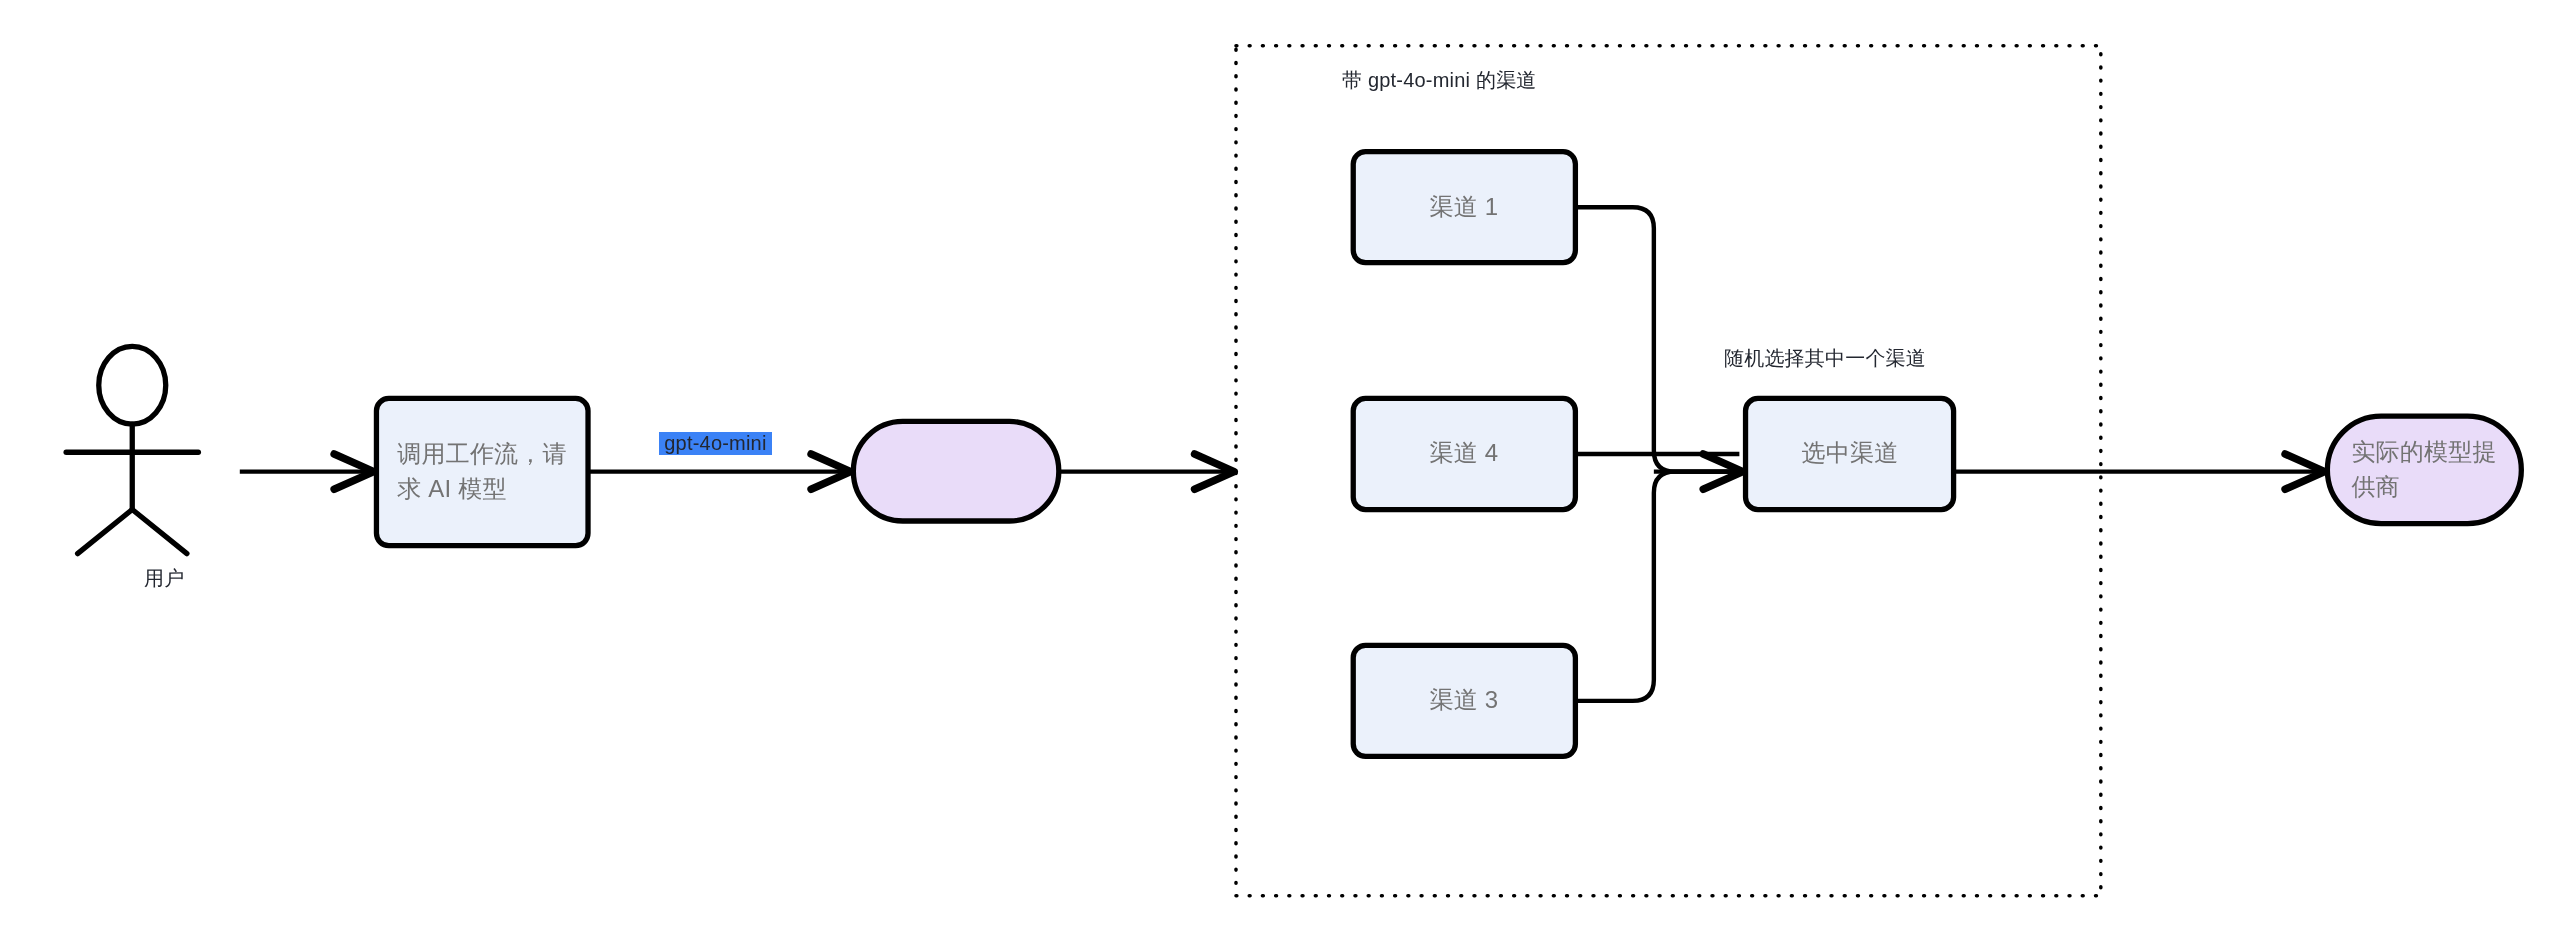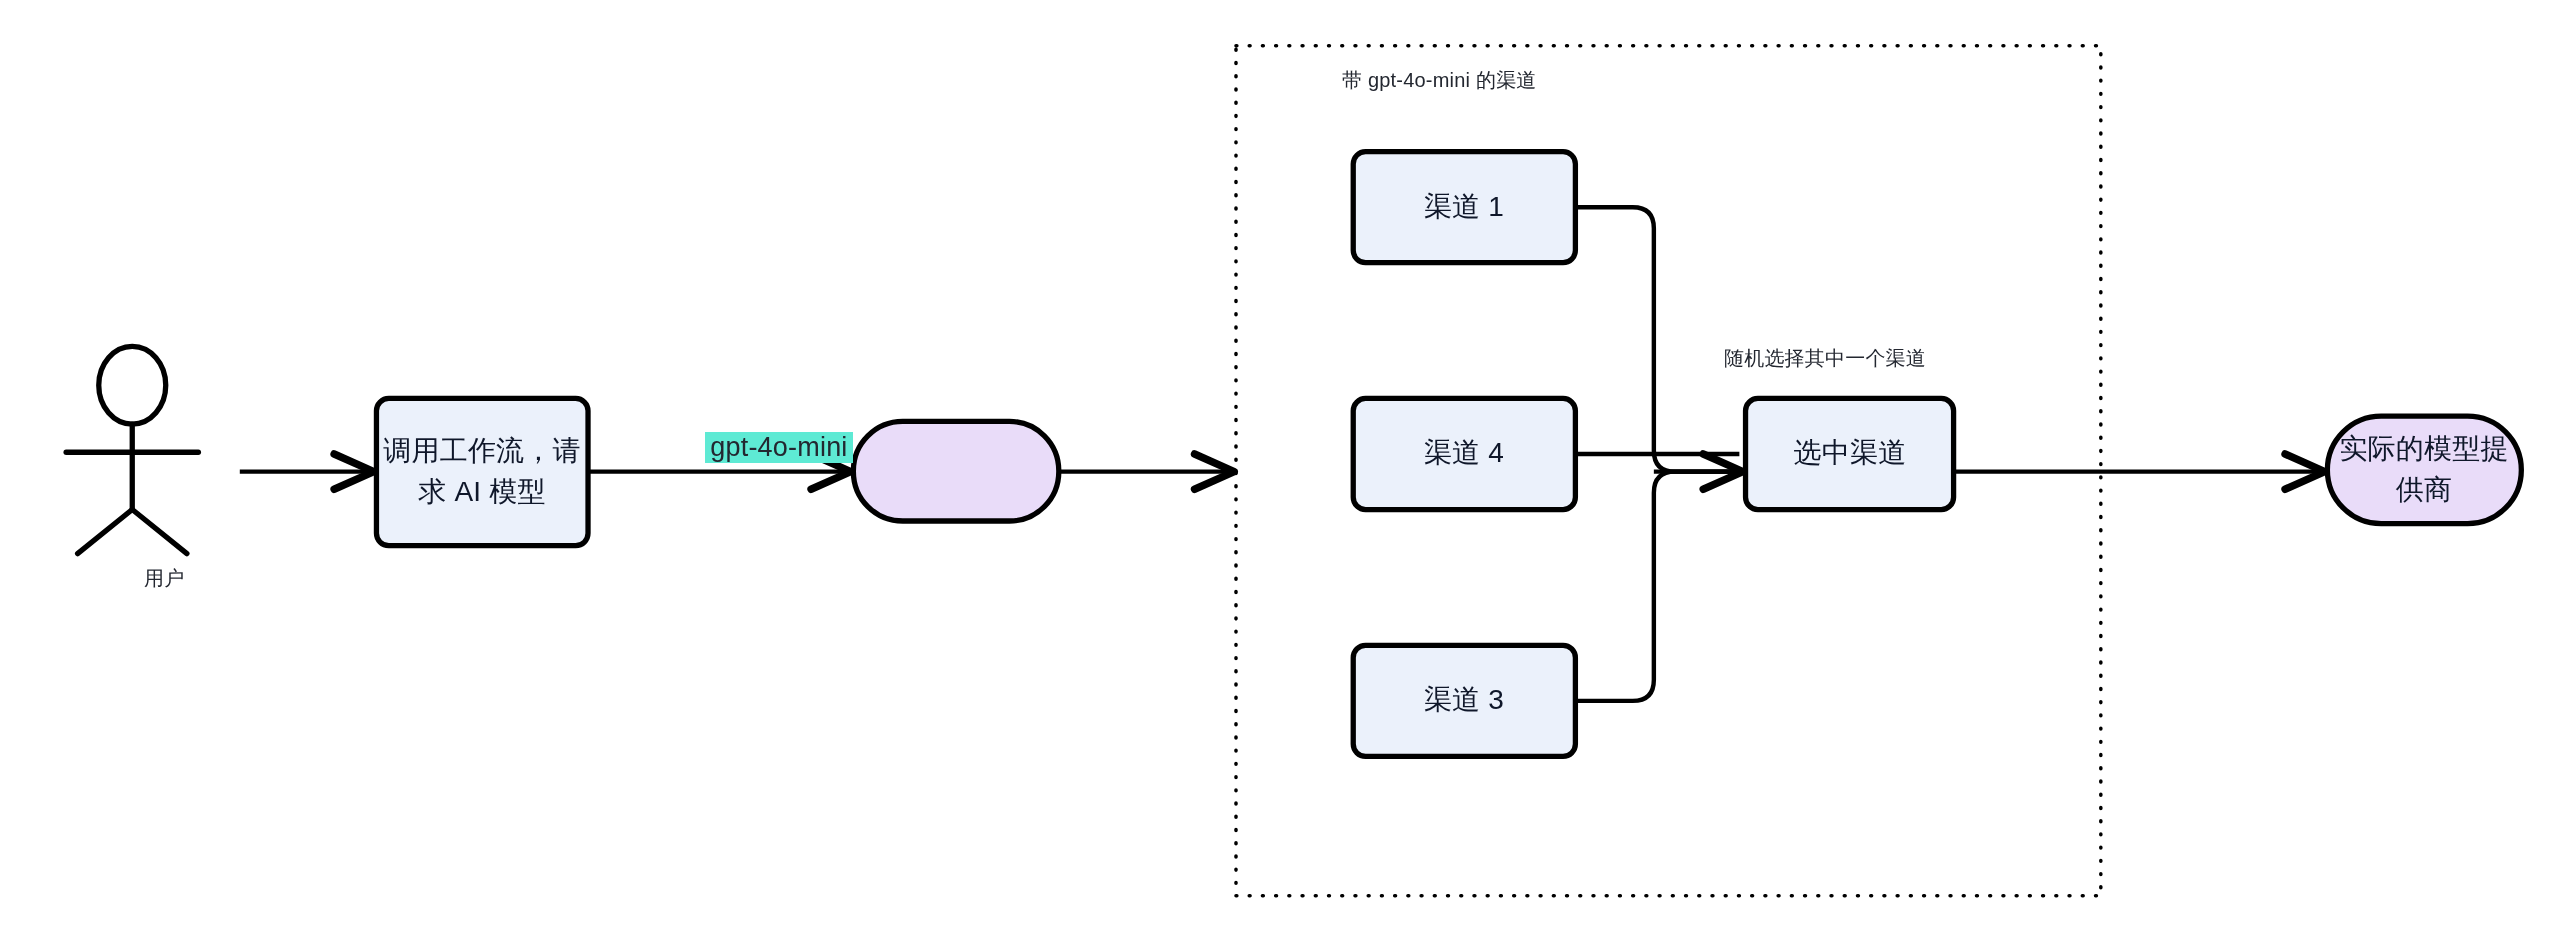--- a/index.html
+++ b/index.html
@@ -22,45 +22,44 @@
     left: 0;
     top: 0;
     width: 2576px;
     height: 938px;
   }
   .node-label {
     position: absolute;
     display: flex;
     align-items: center;
     justify-content: center;
-    text-align: center;
-    color: #0f172a;
-    font-size: 28px;
+    text-align: left;
+    color: #737373;
+    font-size: 24px;
     line-height: 1.45;
     letter-spacing: 0.2px;
     pointer-events: none;
     white-space: pre-line;
   }
   .free-label {
     position: absolute;
     color: #232730;
     font-size: 20px;
     line-height: 1.4;
     letter-spacing: 0.2px;
     white-space: nowrap;
   }
   .edge-label {
     position: absolute;
     color: #232730;
-    font-size: 27px;
+    font-size: 20px;
     letter-spacing: 0.2px;
     white-space: nowrap;
-    background: #5eead4;
+    background: #3b82f6;
     padding: 0 5.3px;
-    margin-left: 46px;
   }
 </style>
 </head>
 <body>
 
 <div id="canvas">
 
   <svg class="layer" viewBox="0 0 2922 1064">
     <defs>
       <marker id="arrowhead" markerWidth="12" markerHeight="12" refX="9.2" refY="5" orient="auto" markerUnits="strokeWidth">

